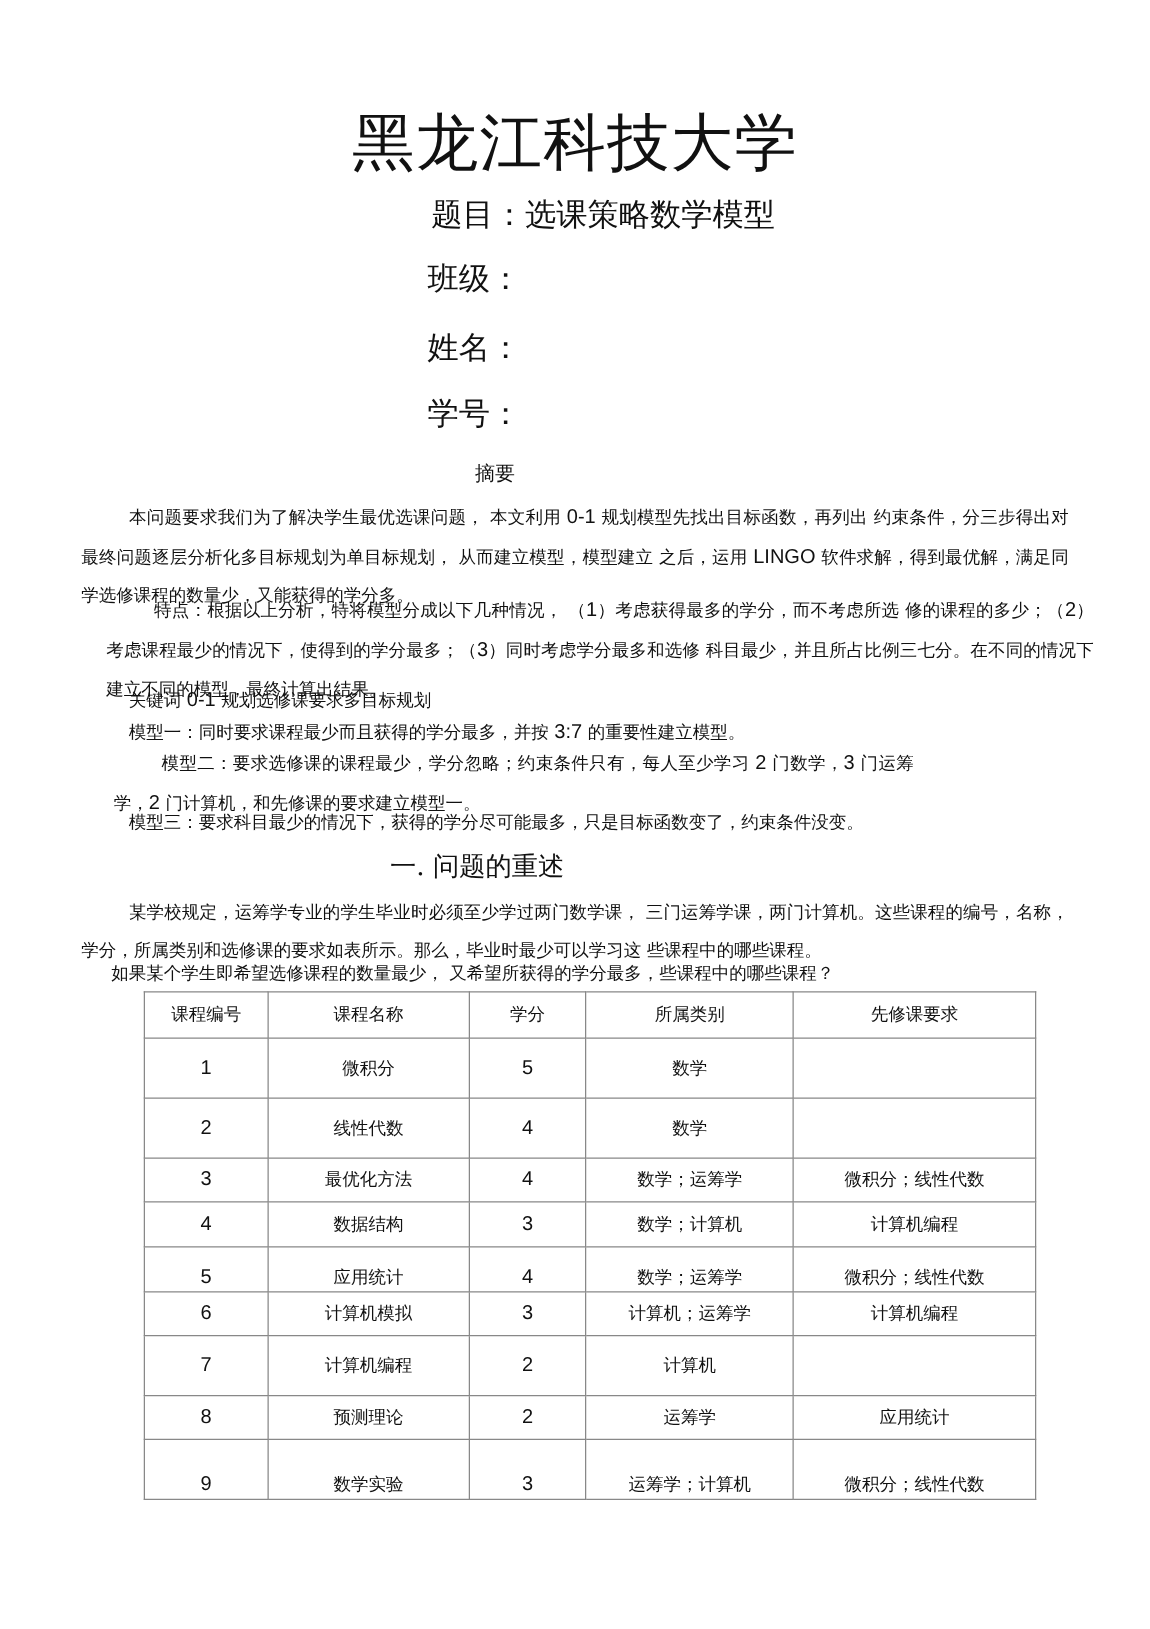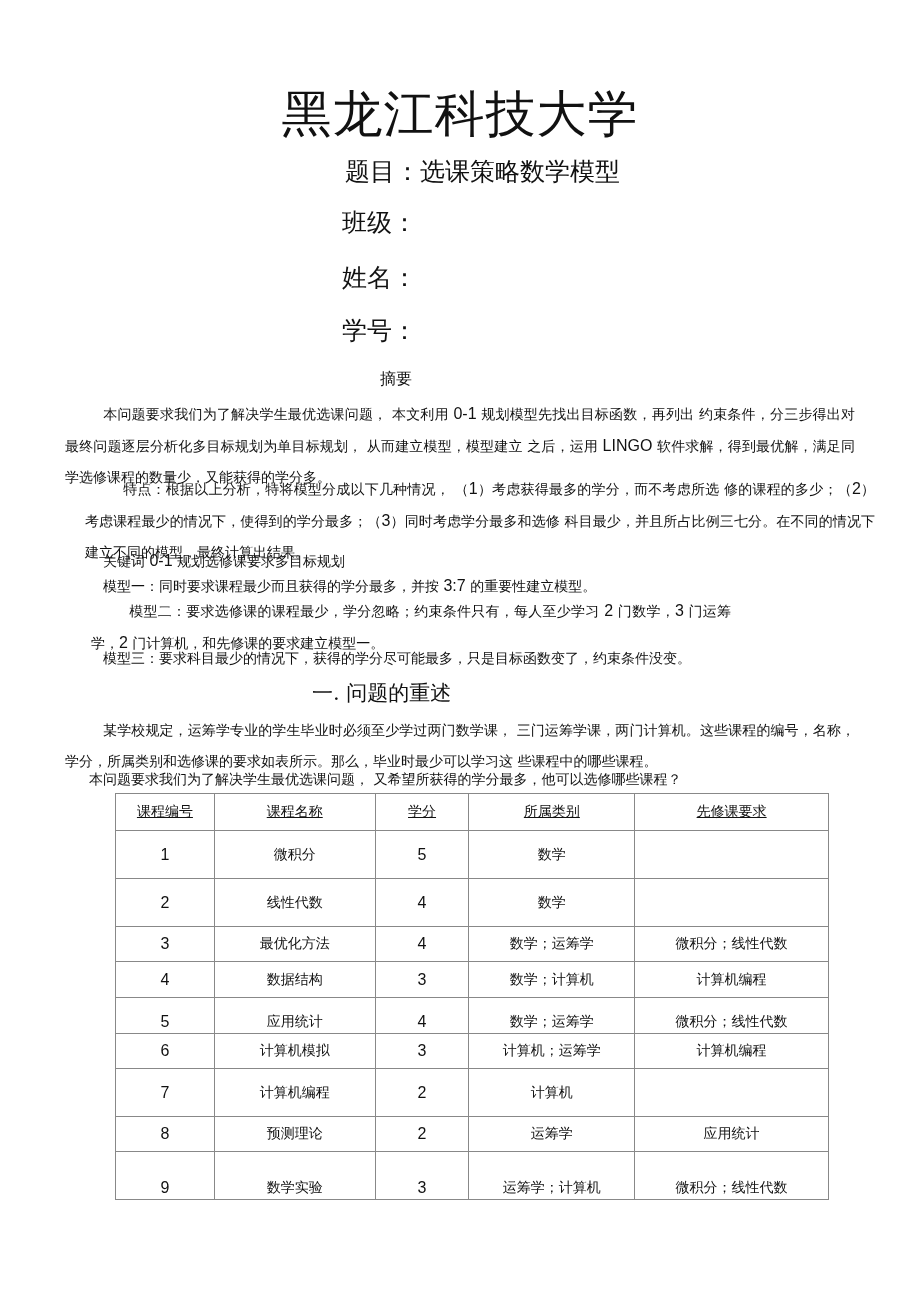--- a/index.html
+++ b/index.html
@@ -21,21 +21,21 @@
   .p5 { top: 595px; margin-left: 26px; } .p6 { top: 643px; }
   .sec-head { left: 312px; top: 680px; font-size: 21px; line-height: 26px; }
   .p7 { top: 715px; } .p8 { top: 764px; }
   table.courses {
     position: absolute; left: 115px; top: 793px; width: 714px;
     border-collapse: collapse; font-size: 14px;
   }
   table.courses td, table.courses th {
     border: 1px solid #888888; text-align: center; font-weight: normal; padding: 0;
   }
-  table.courses th { height: 36px; text-decoration: underline; }
+  table.courses th { height: 36px; }
   .num { font-family: "Liberation Sans", sans-serif; font-size: 16px; }
   .h-tall { height: 48px; } .h-mid { height: 35px; } .h-low { height: 36px; }
   .va-bot { vertical-align: bottom; padding-bottom: 2px !important; }
   col.c1 { width: 99px; } col.c2 { width: 161px; } col.c3 { width: 94px; } col.c4 { width: 166px; } col.c5 { width: 194px; }
 </style>
 </head>
 <body>
 
 <div class="abs uni-title">黑龙江科技大学</div>
 <div class="abs topic">题目：选课策略数学模型</div>
@@ -53,21 +53,21 @@
 
 <div class="para p4"><span class="ind"></span><span>模型一：同时要求课程最少而且获得的学分最多，并按 </span><span class="latin">3:7</span><span> 的重要性建立模型。</span></div>
 
 <div class="para p5" style="width:640px"><span class="ind"></span><span>模型二：要求选修课的课程最少，学分忽略；约束条件只有，每人至少学习 </span><span class="latin">2</span><span> 门数学，</span><span class="latin">3</span><span> 门运筹学，</span><span class="latin">2</span><span> 门计算机，和先修课的要求建立模型一。</span></div>
 
 <div class="para p6"><span class="ind"></span><span>模型三：要求科目最少的情况下，获得的学分尽可能最多，只是目标函数变了，约束条件没变。</span></div>
 
 <div class="abs sec-head">一. 问题的重述</div>
 
 <div class="para p7"><span class="ind"></span><span>某学校规定，运筹学专业的学生毕业时必须至少学过两门数学课，  三门运筹学课，两门计算机。这些课程的编号，名称，学分，所属类别和选修课的要求如表所示。那么，毕业时最少可以学习这 些课程中的哪些课程。</span></div>
-<div class="para p8"><span class="ind" style="width:24px"></span><span>本问题要求我们为了解决学生最优选课问题，  又希望所获得的学分最多，他可以选修哪些课程？</span></div>
+<div class="para p8"><span class="ind" style="width:24px"></span><span>如果某个学生即希望选修课程的数量最少，  又希望所获得的学分最多，些课程中的哪些课程？</span></div>
 
 <table class="courses">
   <colgroup>
       <col class="c1">
       <col class="c2">
       <col class="c3">
       <col class="c4">
       <col class="c5">
     </colgroup>
   <tbody>

